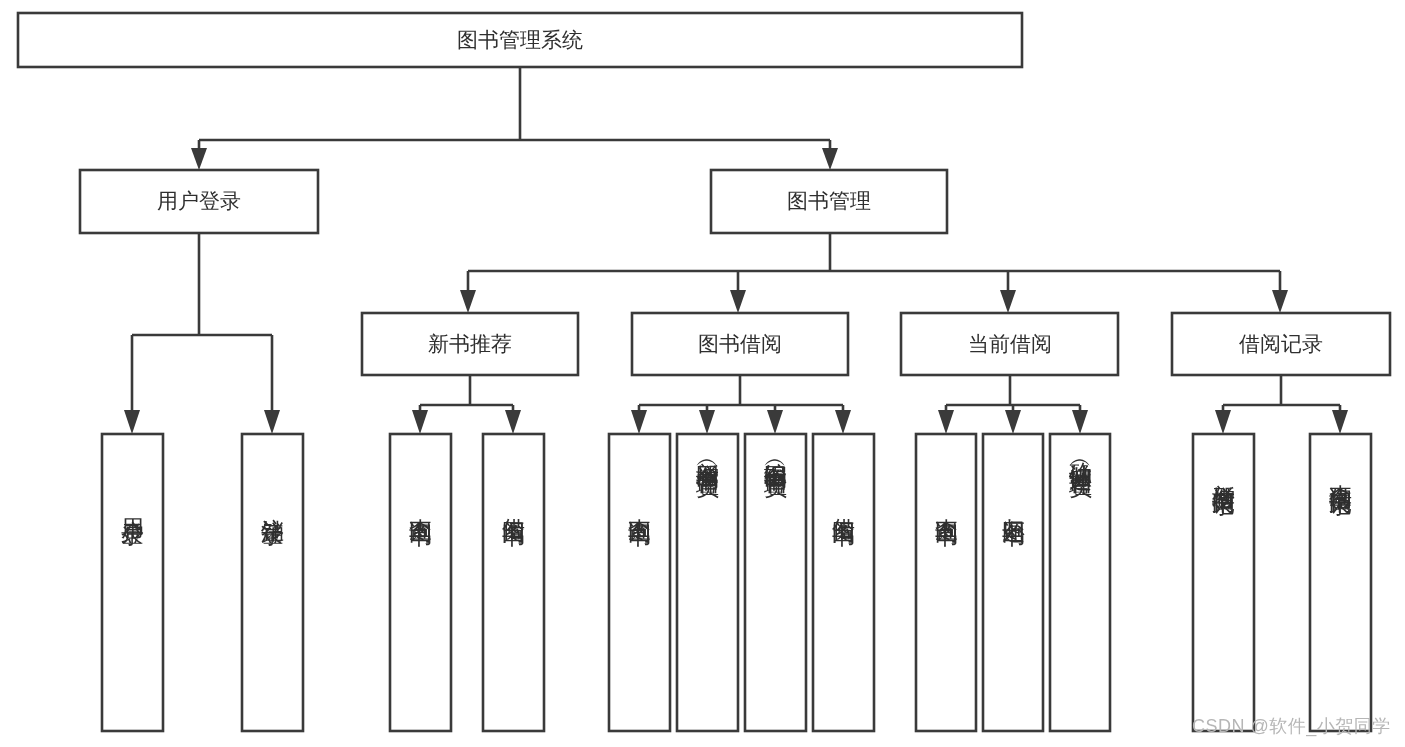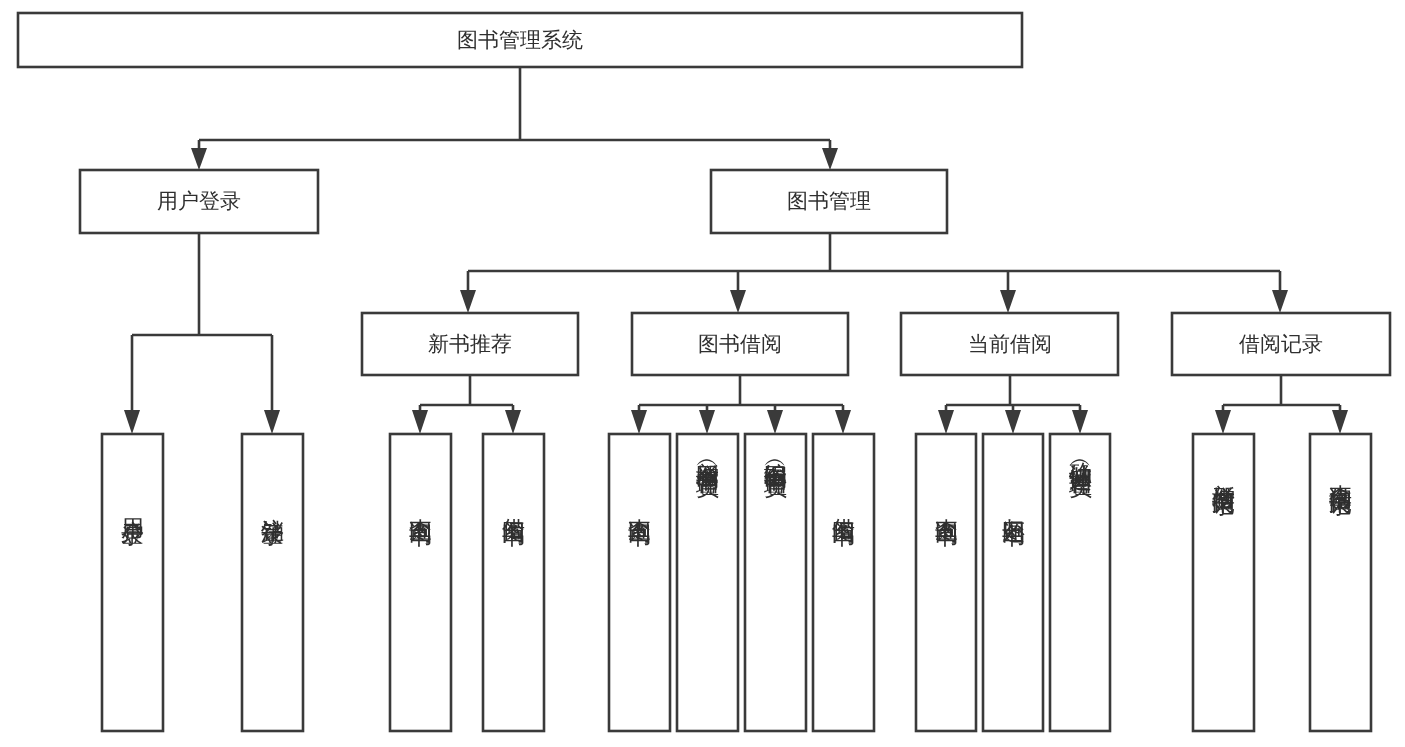--- a/index.html
+++ b/index.html
@@ -207,13 +207,14 @@
   <div class="leaf-label" style="left:775px; top:444px;">编辑图书（管理员）</div>
   <div class="leaf-label" style="left:843px; top:500px;">借阅图书</div>
 
   <div class="leaf-label" style="left:946px; top:500px;">查询图书</div>
   <div class="leaf-label" style="left:1013px; top:500px;">归还图书</div>
   <div class="leaf-label" style="left:1080px; top:444px;">确认归还（管理员）</div>
 
   <div class="leaf-label" style="left:1223px; top:466px;">新增借阅记录</div>
   <div class="leaf-label" style="left:1340px; top:466px;">查询借阅记录</div>
 
+  <div id="watermark">CSDN @软件_小贺同学</div>
 </div>
 
 </body></html>

